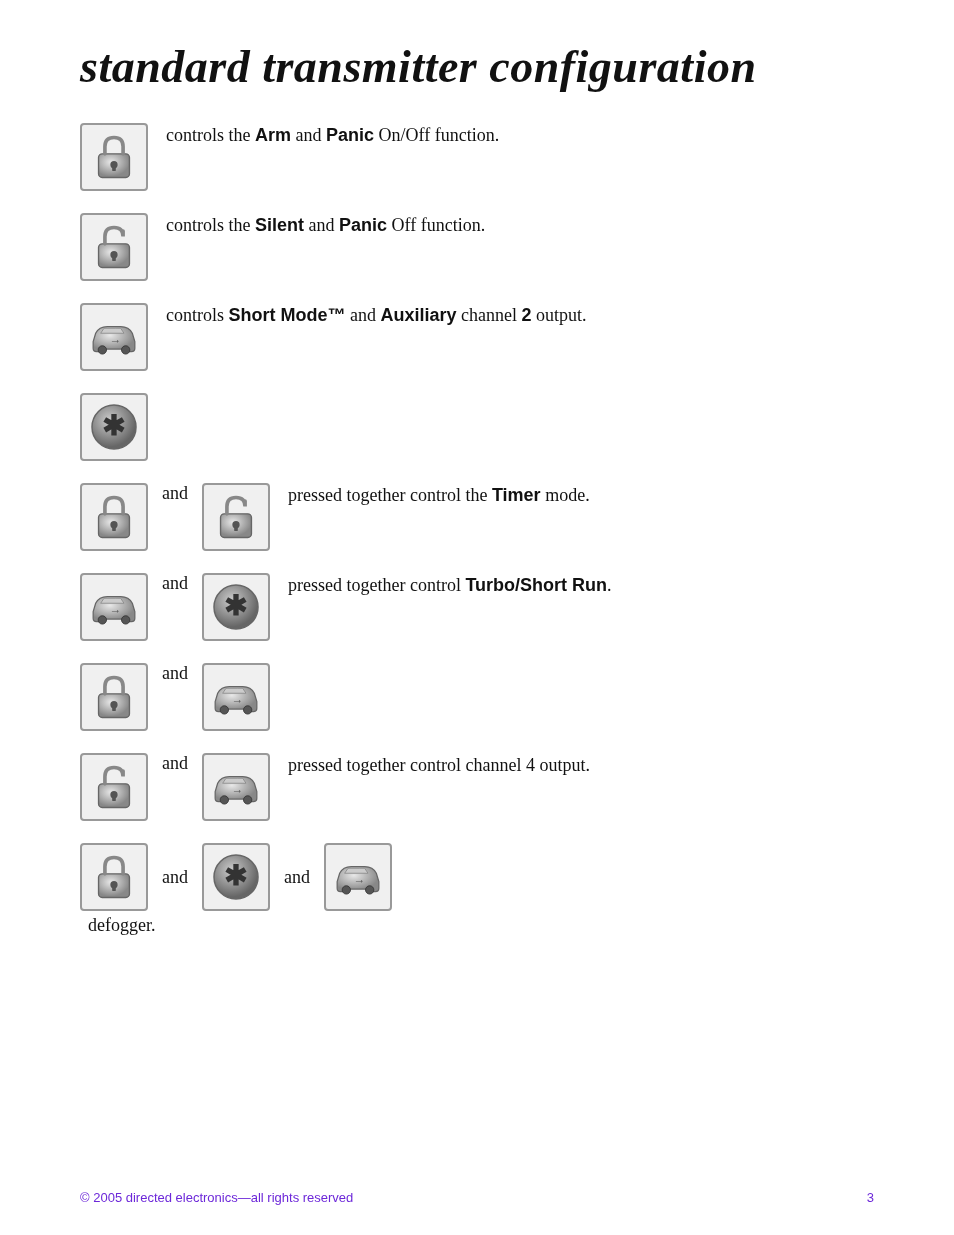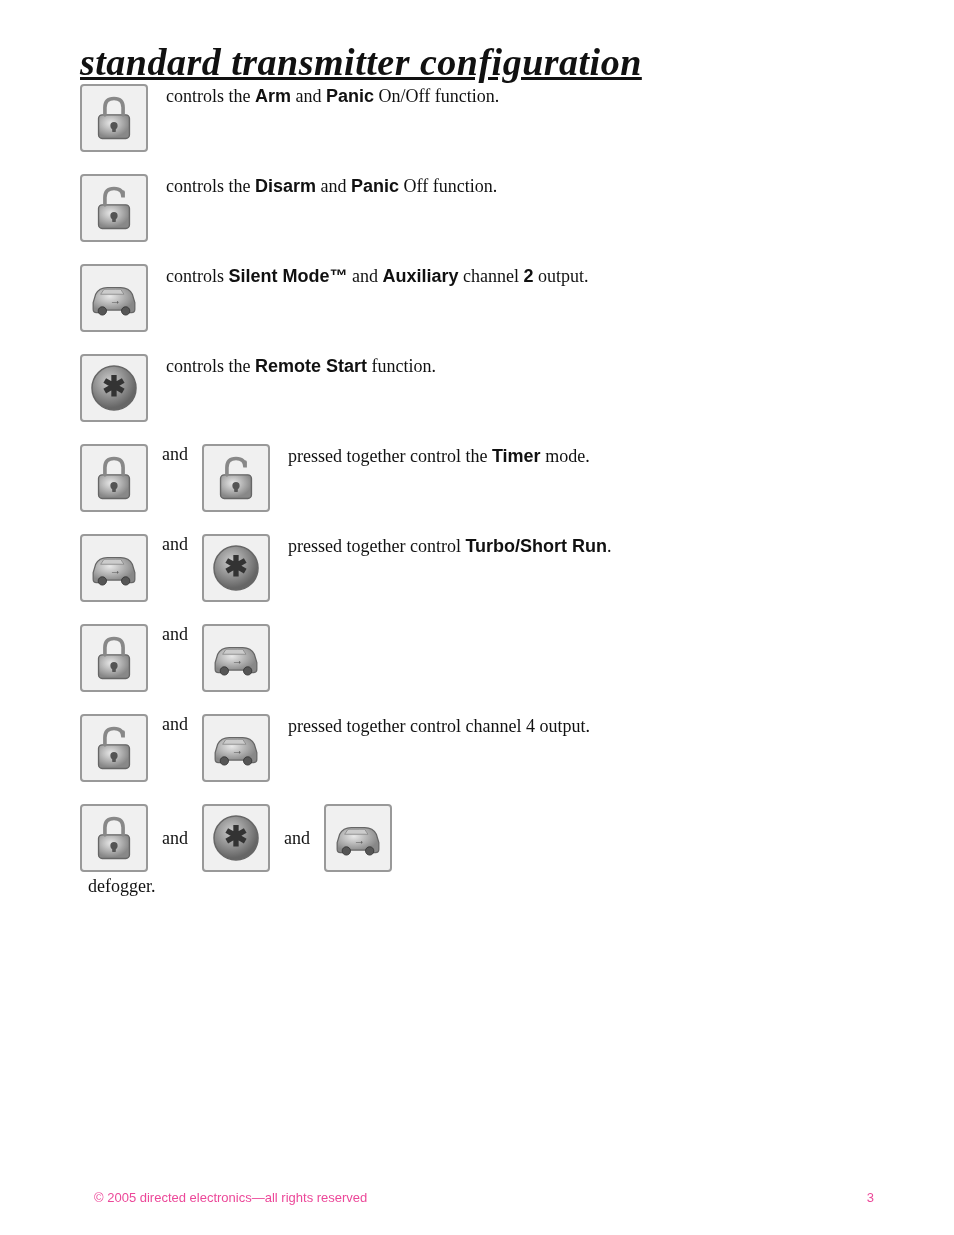--- a/index.html
+++ b/index.html
@@ -14,23 +14,23 @@
       position: relative;
     }
 
     .page {
       padding: 40px 80px 60px 80px;
     }
 
     h1 {
       font-family: Georgia, serif;
       font-style: italic;
-      font-size: 38px;
+      font-size: 46px;
       font-weight: bold;
-      text-decoration: underline;
+      margin-bottom: 30px;
       letter-spacing: 0.5px;
     }
 
     .item-row {
       display: flex;
       align-items: flex-start;
       margin-bottom: 22px;
       gap: 0;
     }
 
@@ -82,23 +82,22 @@
     }
 
     .footer {
       position: absolute;
       bottom: 30px;
       left: 80px;
       right: 80px;
       display: flex;
       justify-content: space-between;
       font-size: 13px;
-      color: #ec4899;
+      color: #6d28d9;
       font-family: Arial, sans-serif;
-      margin-left: 14px;
     }
   </style>
 </head>
 <body>
 
 <svg width="0" height="0" style="position:absolute">
   <defs>
     <radialGradient id="lockGrad" cx="40%" cy="35%" r="60%">
       <stop offset="0%" stop-color="#e8e8e8"></stop>
       <stop offset="100%" stop-color="#888"></stop>
@@ -139,53 +138,50 @@
     <div class="icon-box">
       <svg viewBox="0 0 50 55">
         <rect x="8" y="24" width="34" height="26" rx="4" fill="url(#lockGrad)" stroke="#666" stroke-width="1.5"></rect>
 
         <path d="M15 24 L15 16 Q15 6 25 6 Q35 6 35 16 L35 10" fill="none" stroke="#888" stroke-width="4" stroke-linecap="round"></path>
         <circle cx="25" cy="36" r="4" fill="#555"></circle>
         <rect x="23" y="36" width="4" height="7" rx="1" fill="#555"></rect>
       </svg>
     </div>
     <div class="row-text">
-      controls the <span class="bold-word">Disarm</span> and <span class="bold-word">Panic</span> Off function.
-    </div>
-  </div>
-
-  <div class="item-row">
-    <div class="icon-box">
-      <svg viewBox="0 0 60 45">
-
-        <path d="M5 28 L8 18 Q12 10 22 10 L38 10 Q48 10 52 18 L55 28 L55 36 Q55 40 51 40 L46 40 L46 37 L14 37 L14 40 L9 40 Q5 40 5 36 Z" fill="url(#lockGrad)" stroke="#666" stroke-width="1.5"></path>
-
-        <path d="M14 18 L18 12 L32 12 L38 12 L42 18 Z" fill="#ccc" stroke="#888" stroke-width="1"></path>
-
-        <circle cx="16" cy="38" r="5" fill="#555" stroke="#333" stroke-width="1"></circle>
-        <circle cx="44" cy="38" r="5" fill="#555" stroke="#333" stroke-width="1"></circle>
-
-        <text x="25" y="30" font-size="14" fill="#555" font-weight="bold">→</text>
-      </svg>
-    </div>
-    <div class="row-text">
-      controls <span class="bold-word">Silent Mode™</span> and <span class="bold-word">Auxiliary</span> channel <span class="bold-word">2</span> output.
+      controls the <span class="bold-word">Silent</span> and <span class="bold-word">Panic</span> Off function.
+    </div>
+  </div>
+
+  <div class="item-row">
+    <div class="icon-box">
+      <svg viewBox="0 0 60 45">
+
+        <path d="M5 28 L8 18 Q12 10 22 10 L38 10 Q48 10 52 18 L55 28 L55 36 Q55 40 51 40 L46 40 L46 37 L14 37 L14 40 L9 40 Q5 40 5 36 Z" fill="url(#lockGrad)" stroke="#666" stroke-width="1.5"></path>
+
+        <path d="M14 18 L18 12 L32 12 L38 12 L42 18 Z" fill="#ccc" stroke="#888" stroke-width="1"></path>
+
+        <circle cx="16" cy="38" r="5" fill="#555" stroke="#333" stroke-width="1"></circle>
+        <circle cx="44" cy="38" r="5" fill="#555" stroke="#333" stroke-width="1"></circle>
+
+        <text x="25" y="30" font-size="14" fill="#555" font-weight="bold">→</text>
+      </svg>
+    </div>
+    <div class="row-text">
+      controls <span class="bold-word">Short Mode™</span> and <span class="bold-word">Auxiliary</span> channel <span class="bold-word">2</span> output.
     </div>
   </div>
 
   <div class="item-row">
     <div class="icon-box">
       <svg viewBox="0 0 50 50">
         <circle cx="25" cy="25" r="22" fill="url(#starGrad)" stroke="#666" stroke-width="1.5"></circle>
 
         <text x="25" y="33" text-anchor="middle" font-size="28" font-weight="bold" fill="#333" font-family="Arial">✱</text>
       </svg>
-    </div>
-    <div class="row-text">
-      controls the <span class="bold-word">Remote Start</span> function.
     </div>
   </div>
 
   <div class="item-row">
     <div class="icon-box">
       <svg viewBox="0 0 50 55">
         <rect x="8" y="24" width="34" height="26" rx="4" fill="url(#lockGrad)" stroke="#666" stroke-width="1.5"></rect>
         <path d="M15 24 L15 16 Q15 6 25 6 Q35 6 35 16 L35 24" fill="none" stroke="#888" stroke-width="4" stroke-linecap="round"></path>
         <circle cx="25" cy="36" r="4" fill="#555"></circle>
         <rect x="23" y="36" width="4" height="7" rx="1" fill="#555"></rect>

